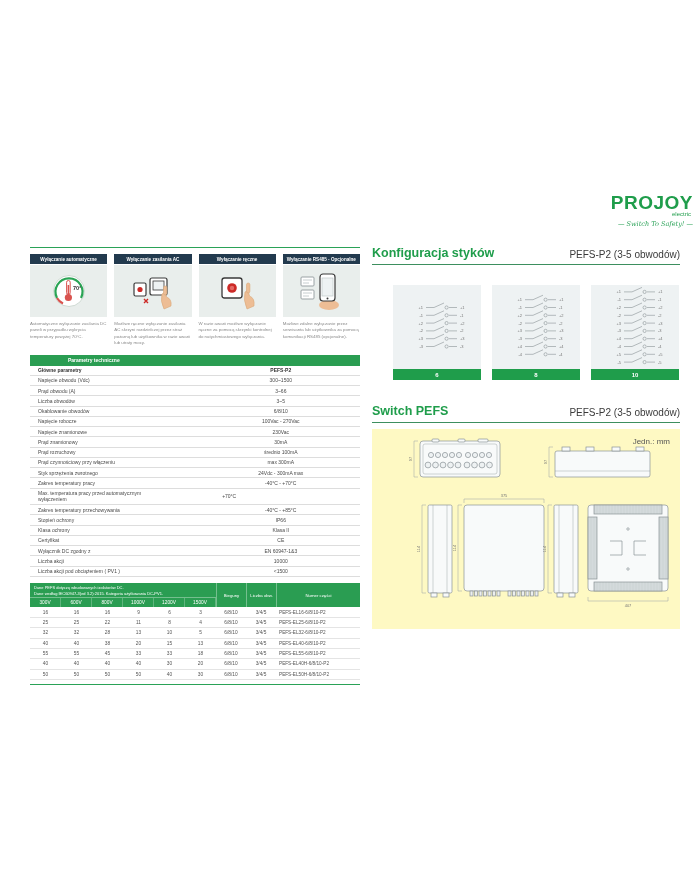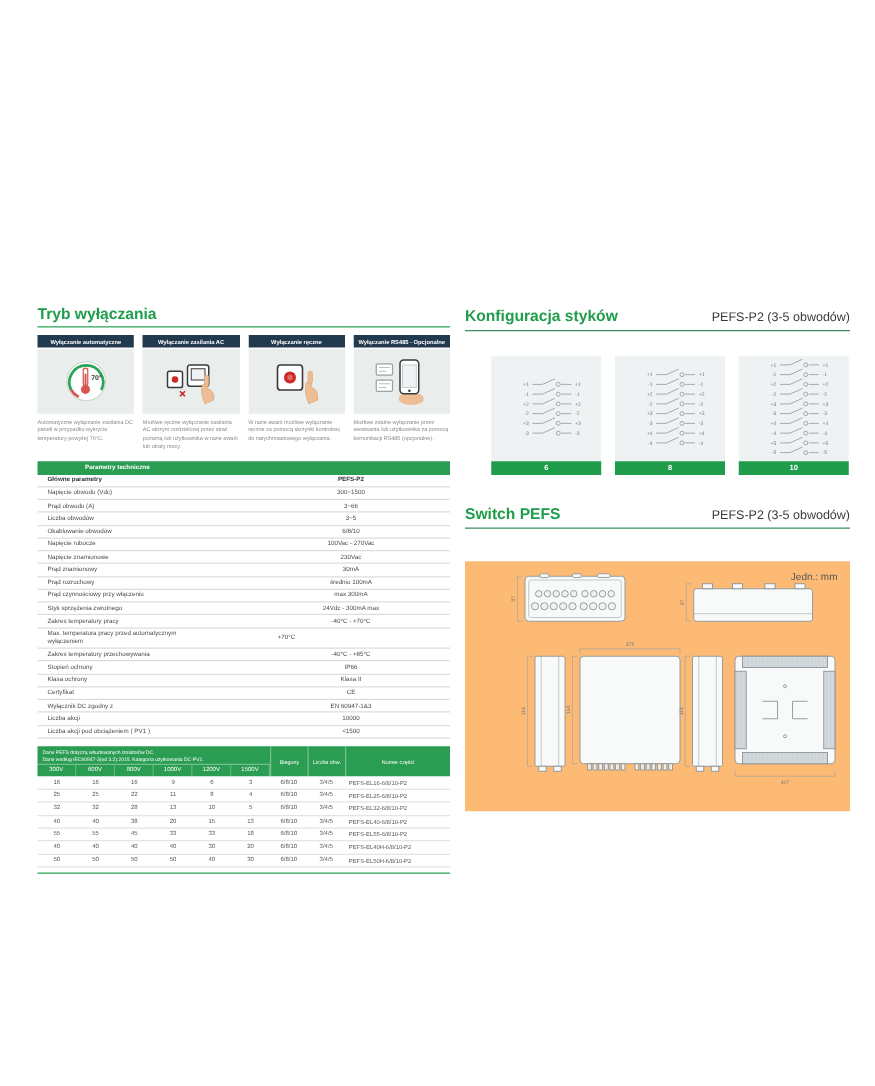--- a/index.html
+++ b/index.html
@@ -57,32 +57,36 @@
   .model { color:#3a3a3a; font-size:10px; }
   .rule-right { border-bottom:1px solid #3d8f5f; margin-top:4px; }
 
   .cpanels { display:flex; gap:11px; padding-left:21px; margin-top:20px; }
   .cpanel { width:88px; }
   .cpanel .cbody { background:#eef2f3; height:84px; }
   .cpanel svg { display:block; width:88px; height:84px; }
   .cfoot { background:#1f9d4b; color:#fff; font-size:6px; font-weight:bold; text-align:center; padding:2.5px 0; }
 
   .wym-head { margin-top:24px; }
-  .draw-panel { position:relative; background:#fdba74; width:308px; height:200px; margin-top:26px; }
+  .draw-panel { position:relative; background:#fef9c3; width:308px; height:200px; margin-top:6px; }
   .unit-label { position:absolute; top:8px; right:10px; font-size:8px; color:#555; }
   .draw-panel svg.dim { position:absolute; left:0; top:0; }
 </style>
 </head>
 <body>
 
 <div class="page">
 
+  <div class="logo">
+    <div class="logo-name">PROJOY</div>
+    <div class="logo-sub">electric</div>
+    <div class="logo-tag">— Switch To Safety! —</div>
+  </div>
 
   <div class="col-left">
-    <h2 class="sec">Tryb wyłączania</h2>
     <div class="rule-green"></div>
 
     <div class="features">
   <div class="feature">
     <div class="f-head">Wyłączanie automatyczne</div>
     <div class="f-icon">
             <svg width="40" height="40" viewBox="0 0 40 40">
               <circle cx="20" cy="20" r="15.5" fill="#fff" stroke="#cfdad3"></circle>
               <path d="M8 27 A13.5 13.5 0 1 1 32 27" fill="none" stroke="#2aa455" stroke-width="2.2"></path>
               <path d="M8 27 A13.5 13.5 0 0 0 14 32.5" fill="none" stroke="#d9534f" stroke-width="2.2"></path>

